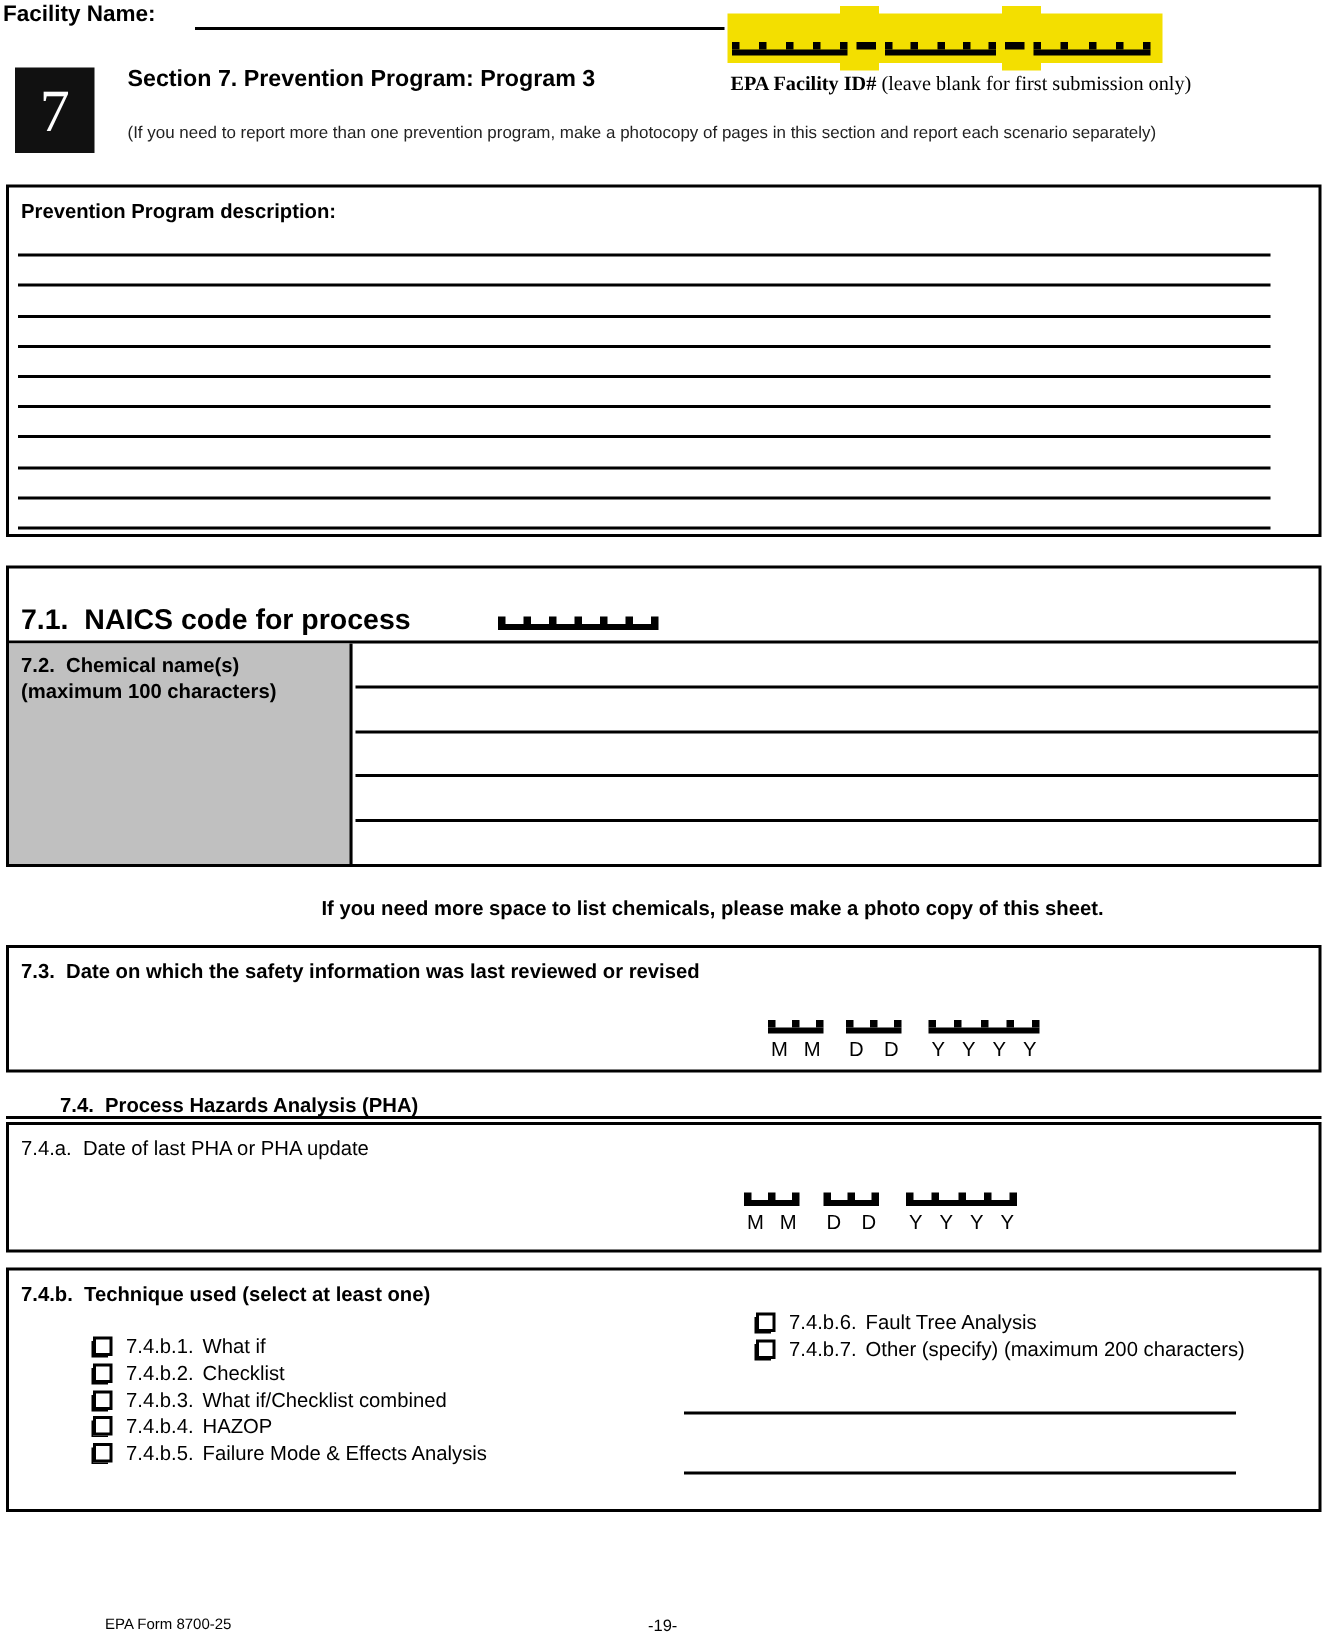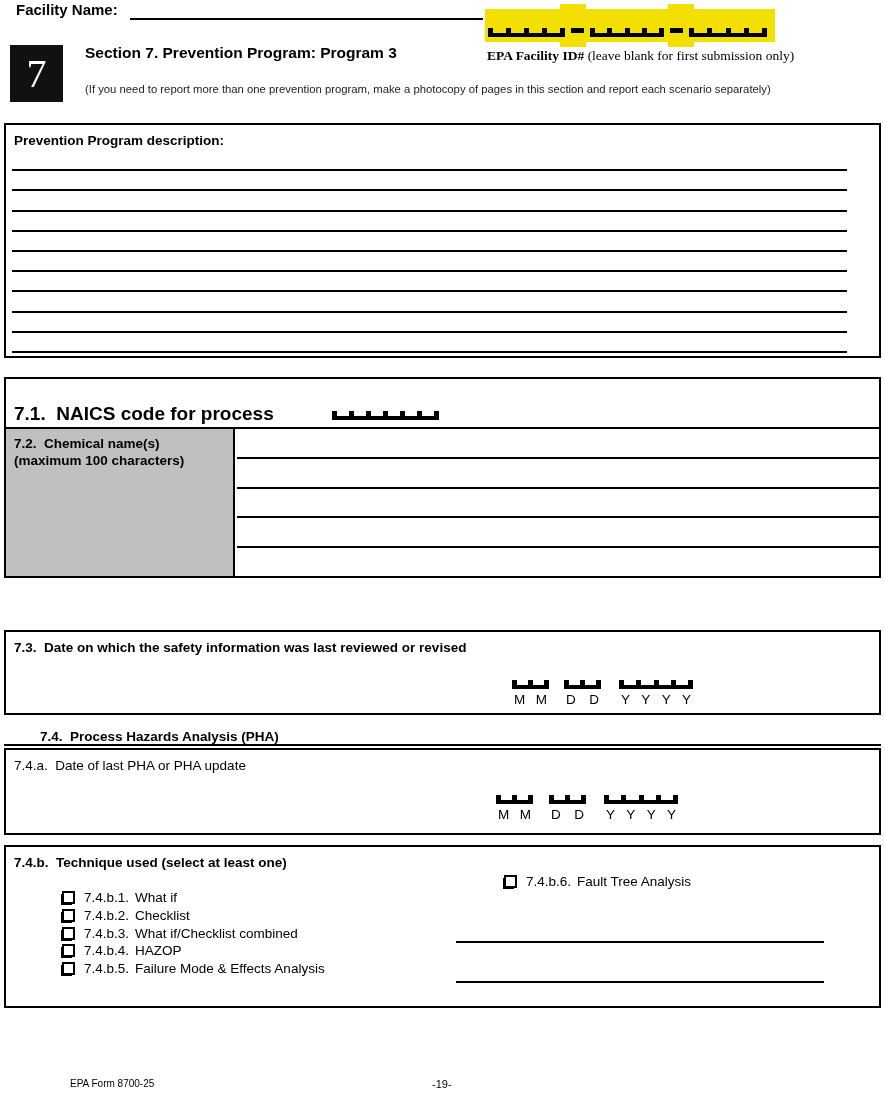--- a/index.html
+++ b/index.html
@@ -5,21 +5,21 @@
   html,body{margin:0;padding:0;background:#fff;}
   .page{
     position:relative;width:885px;height:1097px;background:#fff;overflow:hidden;
     font-family:"Liberation Sans",sans-serif;color:#000;
   }
   .abs{position:absolute;}
   .bold{font-weight:bold;text-align:center;}
   .pre{white-space:pre-wrap;}
 
   
-  .facility-label{left:16px;top:1px;font-size:15px;font-weight:bold;text-align:right;}
+  .facility-label{left:2px;top:1px;font-size:15px;font-weight:bold;text-align:right;}
   .facility-line{left:130px;top:18px;width:353px;height:2px;background:#000;}
 
   
   .hl-main{left:485px;top:9px;width:290px;height:33px;}
   .hl-bump1{left:560px;top:4px;width:26px;height:43px;}
   .hl-bump2{left:668px;top:4px;width:26px;height:43px;}
   .epa-combs{left:488px;top:24px;display:flex;align-items:flex-end;}
   .comb{display:flex;justify-content:space-between;align-items:flex-end;height:9px;border-bottom:4px solid #000;}
   .comb i{display:block;width:5px;height:5px;background:#000;}
   .comb.g1{width:77px;}
@@ -185,20 +185,21 @@
     </div>
     <div class="chem-rows">
       <div class="chem-row"></div>
       <div class="chem-row"></div>
       <div class="chem-row"></div>
       <div class="chem-row"></div>
       <div class="chem-row"></div>
     </div>
   </div>
 
+  <div class="abs chem-note">If you need more space to list chemicals, please make a photo copy of this sheet.</div>
 
   <div class="abs box box-73">
     <div class="box-label">7.3.  Date on which the safety information was last reviewed or revised</div>
     <div class="dc b73-mm">
         <div class="comb">
           <i></i>
           <i></i>
           <i></i>
         </div>
       </div>
@@ -308,20 +309,25 @@
         <span class="tech-label">Failure Mode &amp; Effects Analysis</span>
       </div>
     </div>
 
     <div class="tech-list tech-right">
       <div class="tech-item">
         <span class="cb"></span>
         <span class="tech-code">7.4.b.6.</span>
         <span class="tech-label">Fault Tree Analysis</span>
       </div>
+      <div class="tech-item">
+        <span class="cb"></span>
+        <span class="tech-code">7.4.b.7.</span>
+        <span class="tech-label">Other (specify) (maximum 200 characters)</span>
+      </div>
     </div>
 
     <div class="blank-line bl-1"></div>
     <div class="blank-line bl-2"></div>
   </div>
 
   <div class="abs footer-form">EPA Form 8700-25</div>
   <div class="abs footer-page">-19-</div>
 
 </div>

